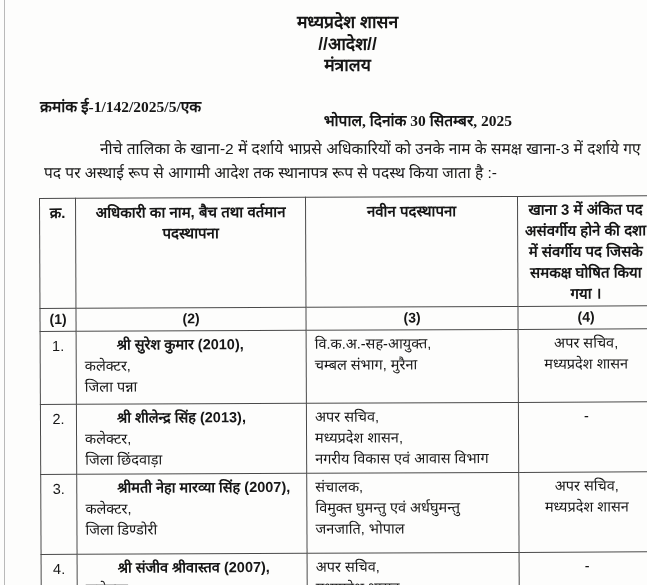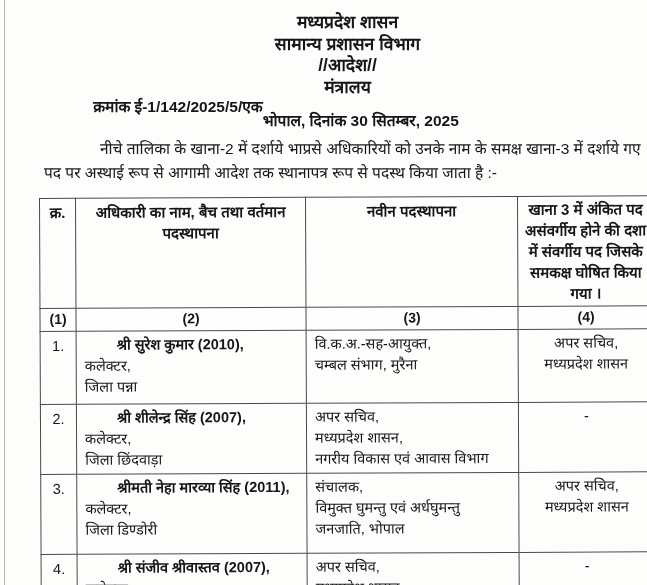--- a/index.html
+++ b/index.html
@@ -16,22 +16,22 @@
     background: #b9b9b9;
   }
   .title-block {
     position: absolute; top: 12px; left: 0; width: 647px;
     padding-left: 48px; box-sizing: border-box;
     text-align: center;
     font-weight: bold; font-size: 17.5px; line-height: 21.5px;
   }
   .ref-row {
     position: absolute; top: 95px; left: 40px; right: 6px;
-    display: flex; justify-content: center;
-    font-weight: bold; font-size: 15.5px;
+    display: flex; justify-content: space-between;
+    font-weight: bold; font-size: 15.5px; font-family: Liberation Serif, serif;
   }
   .ref-row .place-date { margin-top: 14px; }
   .intro {
     position: absolute; top: 133px; left: 40px; width: 603px;
     margin: 4px;
     font-size: 15.5px; line-height: 23.5px;
     text-indent: 56px;
     text-align: left;
   }
   .doc-table {
@@ -70,21 +70,20 @@
   #rows tr:nth-child(5) { height: 24px; }
 </style>
 </head>
 <body>
 
 <div class="page">
   <div class="scan-edge"></div>
 
   <div class="title-block">
     <div>मध्यप्रदेश शासन</div>
-    <div>सामान्य प्रशासन विभाग</div>
     <div>//आदेश//</div>
     <div>मंत्रालय</div>
   </div>
 
   <div class="ref-row">
     <span class="order-number">क्रमांक ई-1/142/2025/5/एक</span>
     <span class="place-date">भोपाल, दिनांक 30 सितम्बर, 2025</span>
   </div>
 
   <p class="intro">नीचे तालिका के खाना-2 में दर्शाये भाप्रसे अधिकारियों को उनके नाम के समक्ष खाना-3  में दर्शाये गए पद पर अस्थाई रूप से आगामी आदेश तक स्थानापत्र रूप से पदस्थ किया जाता है :-</p>
@@ -123,37 +122,37 @@
             <div>चम्बल संभाग, मुरैना</div>
           </td>
           <td class="c-equiv">
             <div>अपर सचिव,</div>
             <div>मध्यप्रदेश शासन</div>
           </td>
         </tr>
         <tr>
           <td class="c-serial">2.</td>
           <td class="c-officer">
-            <div class="b">श्री शीलेन्द्र सिंह (2007),</div>
+            <div class="b">श्री शीलेन्द्र सिंह (2013),</div>
             <div>कलेक्टर,</div>
             <div>जिला छिंदवाड़ा</div>
           </td>
           <td class="c-new">
             <div>अपर सचिव,</div>
             <div>मध्यप्रदेश शासन,</div>
             <div>नगरीय विकास एवं आवास विभाग</div>
           </td>
           <td class="c-equiv">
             <div>-</div>
           </td>
         </tr>
         <tr>
           <td class="c-serial">3.</td>
           <td class="c-officer">
-            <div class="b">श्रीमती नेहा मारव्या सिंह (2011),</div>
+            <div class="b">श्रीमती नेहा मारव्या सिंह (2007),</div>
             <div>कलेक्टर,</div>
             <div>जिला डिण्डोरी</div>
           </td>
           <td class="c-new">
             <div>संचालक,</div>
             <div>विमुक्त घुमन्तु एवं अर्धघुमन्तु</div>
             <div>जनजाति, भोपाल</div>
           </td>
           <td class="c-equiv">
             <div>अपर सचिव,</div>

